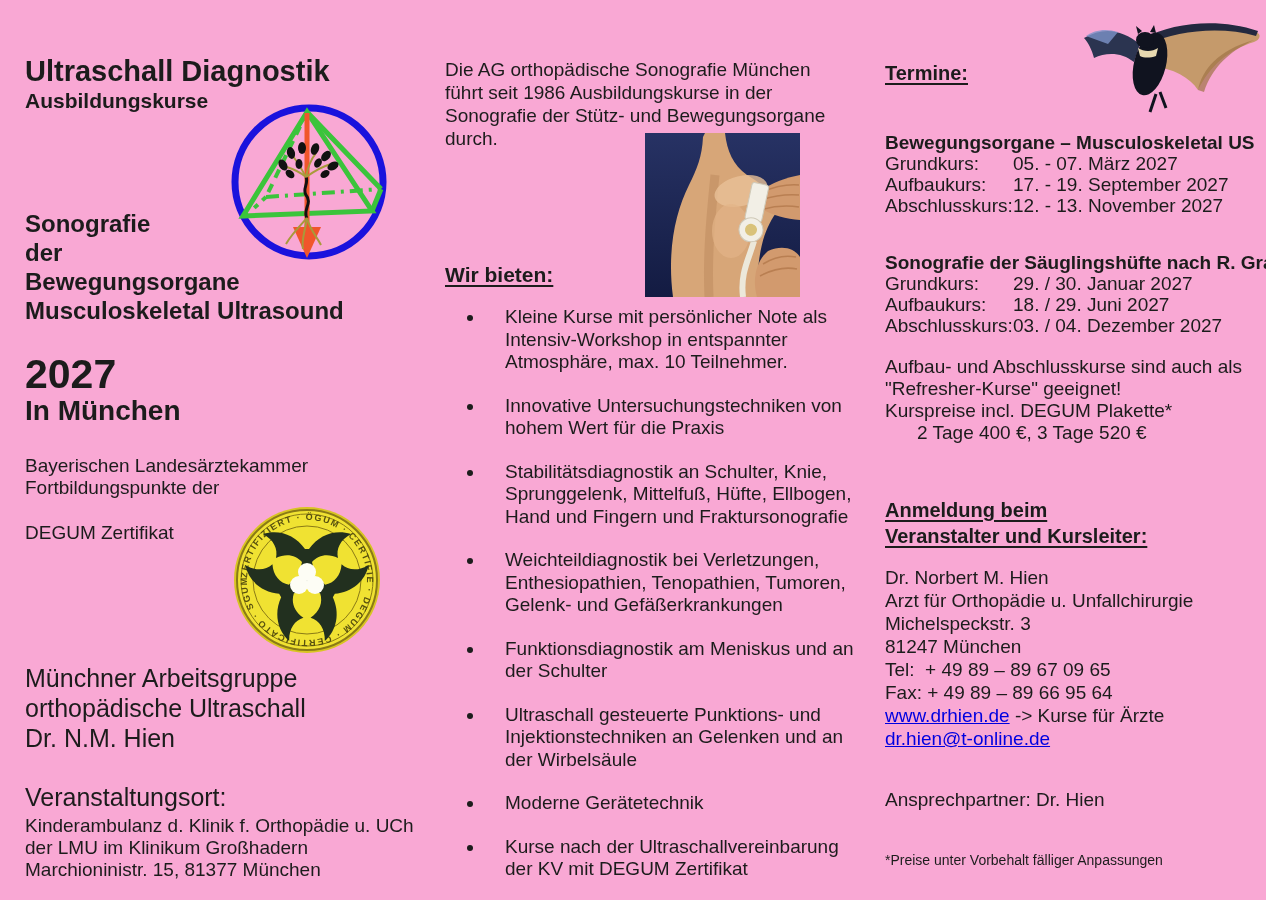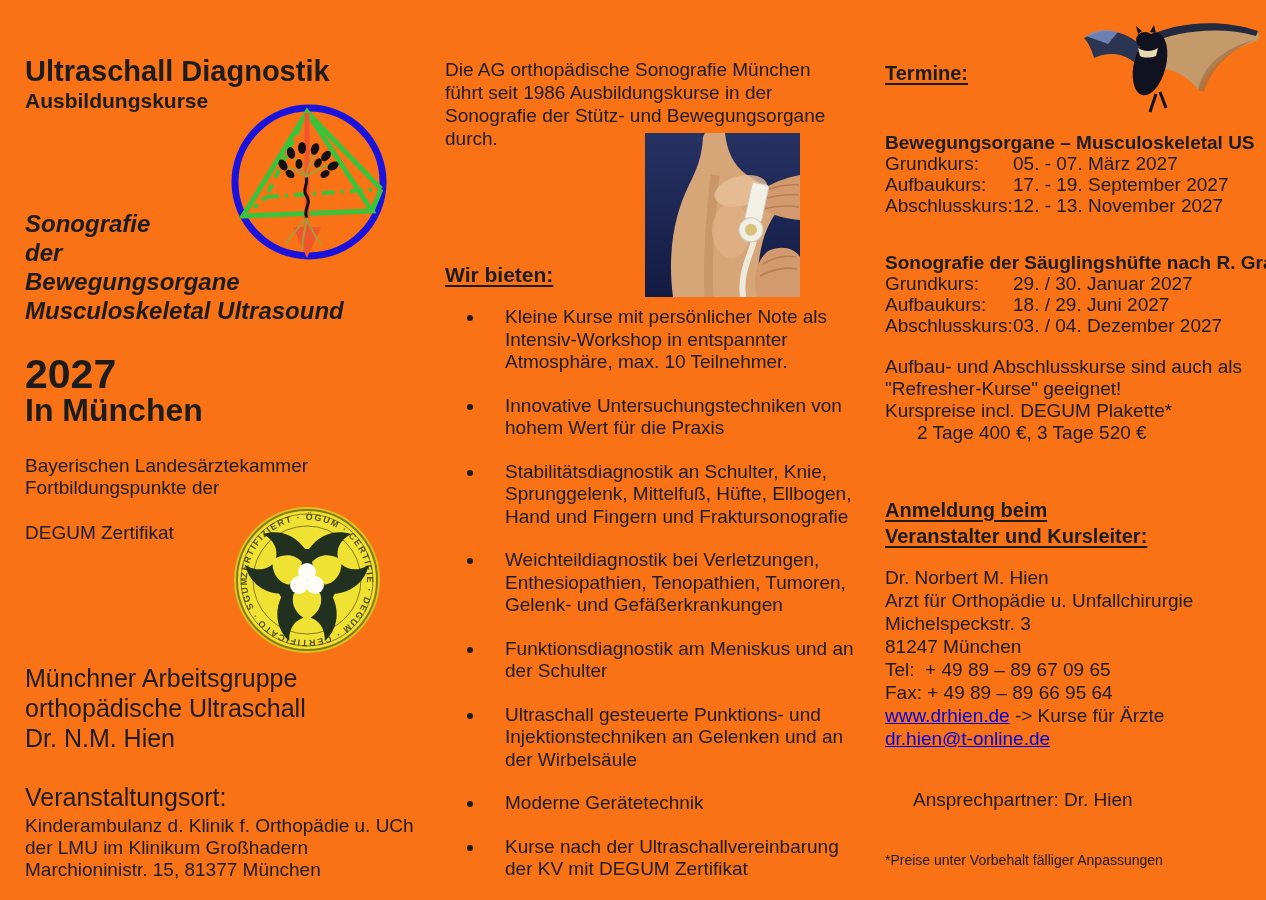--- a/index.html
+++ b/index.html
@@ -1,26 +1,26 @@
 <!DOCTYPE html>
 <html lang="de"><head>
 <meta charset="utf-8">
 <style>
   * { margin:0; padding:0; box-sizing:border-box; }
   html,body { background:#ffffff; }
   body { font-family:"Liberation Sans","DejaVu Sans",sans-serif; color:#1c1c1c; }
-  .page { position:relative; width:1266px; height:900px; background:#f97316; overflow:hidden; }
+  .page { position:relative; width:1266px; height:900px; background:#f9a8d4; overflow:hidden; }
   .abs { position:absolute; }
 
   
   .main-title { font-size:29px; font-weight:bold; line-height:33px; white-space:nowrap; }
   .sub-title  { font-size:21px; font-weight:bold; line-height:26px; }
   .sono-heading { font-size:24px; font-weight:bold; line-height:29px; white-space:nowrap; }
   .year { font-size:41px; font-weight:bold; line-height:44px; }
-  .city { font-size:32px; font-weight:bold; line-height:29px; }
+  .city { font-size:28px; font-weight:bold; line-height:29px; }
   .credits, .small-19 { font-size:19px; line-height:22px; white-space:nowrap; }
   .group-line { font-size:25px; line-height:30px; white-space:nowrap; }
   .venue-heading { font-size:25px; line-height:30px; }
 
   
   .intro { font-size:19px; line-height:23px; width:402px; }
   .offer-heading { font-size:21px; font-weight:bold; text-decoration:underline; text-decoration-thickness:2px; text-underline-offset:3px; }
   .bullets { list-style:none; width:425px; }
   .bullets li { position:relative; padding-left:60px; font-size:19px; line-height:22.5px; margin-bottom:21px; }
   .bullets li::before { content:""; position:absolute; left:22px; top:9px; width:6px; height:6px; border-radius:50%; background:#1c1c1c; }
@@ -78,21 +78,21 @@
         <ellipse cx="98" cy="56" rx="4" ry="6" transform="rotate(40 98 56)"></ellipse>
         <ellipse cx="105" cy="66" rx="4" ry="6" transform="rotate(60 105 66)"></ellipse>
         <ellipse cx="62" cy="74" rx="3.5" ry="5" transform="rotate(-50 62 74)"></ellipse>
         <ellipse cx="71" cy="64" rx="3.5" ry="5"></ellipse>
         <ellipse cx="90" cy="63" rx="3.5" ry="5" transform="rotate(30 90 63)"></ellipse>
         <ellipse cx="97" cy="74" rx="3.5" ry="5" transform="rotate(55 97 74)"></ellipse>
       </g>
     </g>
   </svg>
 
-  <div class="abs" style="left:25px; top:209px;font-style:italic;">
+  <div class="abs" style="left:25px; top:209px;">
     <div class="sono-heading">Sonografie</div>
     <div class="sono-heading">der</div>
     <div class="sono-heading">Bewegungsorgane</div>
     <div class="sono-heading">Musculoskeletal Ultrasound</div>
   </div>
 
   <div class="abs" style="left:25px; top:352px;">
     <div class="year">2027</div>
     <div class="city">In München</div>
   </div>
@@ -251,17 +251,17 @@
     <div class="contact-line">Dr. Norbert M. Hien</div>
     <div class="contact-line">Arzt für Orthopädie u. Unfallchirurgie</div>
     <div class="contact-line">Michelspeckstr. 3</div>
     <div class="contact-line">81247 München</div>
     <div class="contact-line">Tel:  + 49 89 – 89 67 09 65</div>
     <div class="contact-line">Fax: + 49 89 – 89 66 95 64</div>
     <div class="contact-line"><a class="doc-link" href="#">www.drhien.de</a><span> -&gt; Kurse für Ärzte</span></div>
     <div class="contact-line"><a class="doc-link" href="#">dr.hien@t-online.de</a></div>
   </div>
 
-  <div class="abs contact-line" style="left:885px; top:788px;margin-left:28px;">Ansprechpartner: Dr. Hien</div>
+  <div class="abs contact-line" style="left:885px; top:788px;">Ansprechpartner: Dr. Hien</div>
 
   <div class="abs footnote" style="left:885px; top:852px;">*Preise unter Vorbehalt fälliger Anpassungen</div>
 
 </div>
 
 </body></html>

